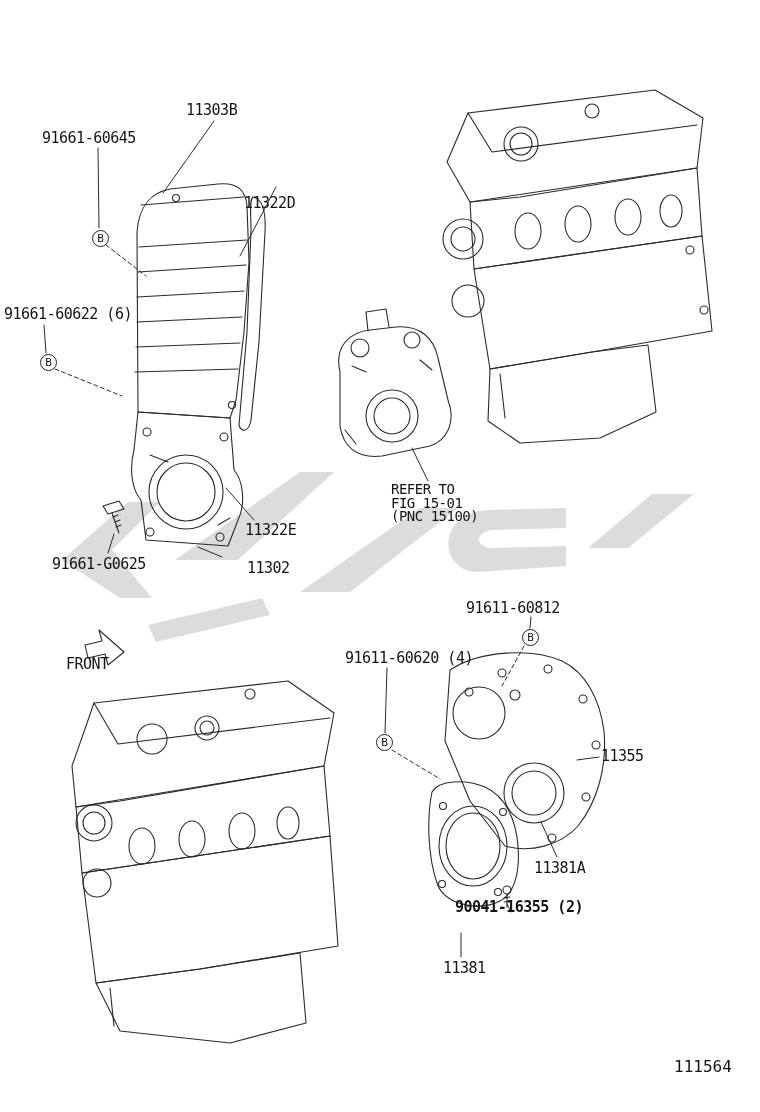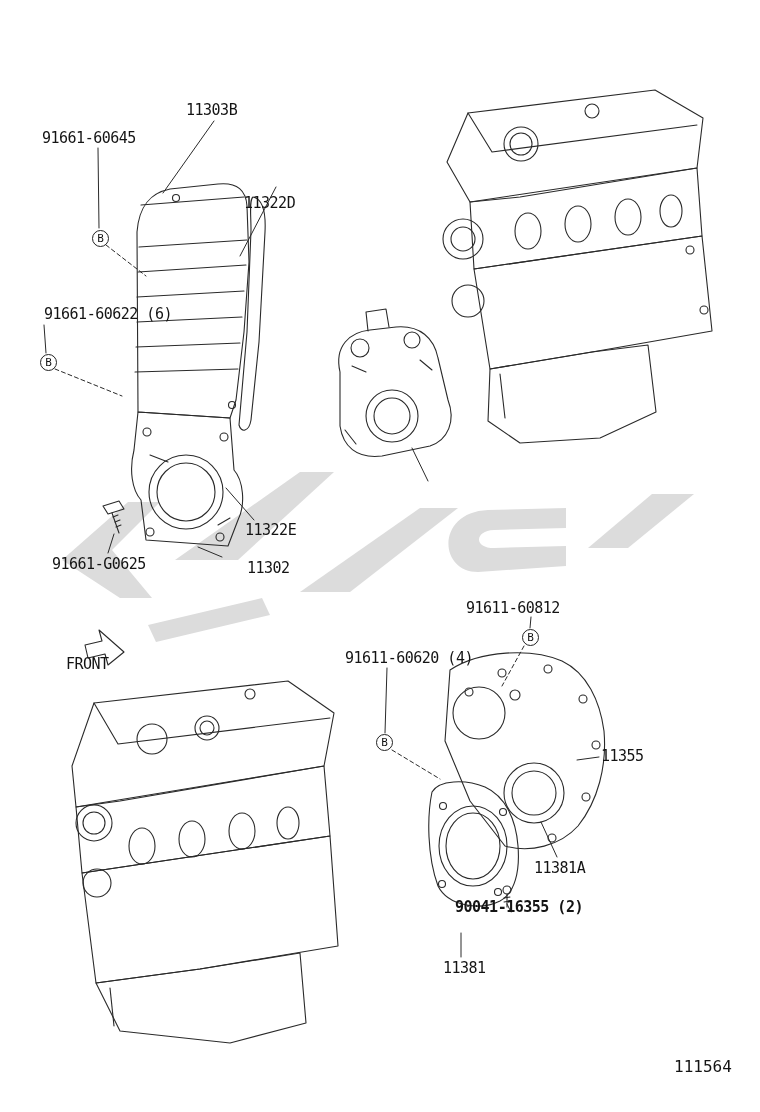--- a/index.html
+++ b/index.html
@@ -172,31 +172,36 @@
         <path d="M55,369 L122,396"></path>
         <path d="M524,646 L502,686"></path>
         <path d="M392,750 L440,779"></path>
       </g>
     </svg>
   </div>
 
   <div class="lbl" style="left:186px;top:101px;">11303B</div>
   <div class="lbl" style="left:42px;top:129px;">91661-60645</div>
   <div class="lbl" style="left:244px;top:166px;margin-top:28px;">11322D</div>
-  <div class="lbl" style="left:4px;top:305px;margin-left:40px;">91661-60622 (6)</div>
+  <div class="lbl" style="left:4px;top:305px;">91661-60622 (6)</div>
   <div class="lbl" style="left:245px;top:521px;">11322E</div>
   <div class="lbl" style="left:52px;top:555px;">91661-G0625</div>
   <div class="lbl" style="left:199px;top:559px;margin-left:48px;">11302</div>
   <div class="lbl" style="left:466px;top:599px;">91611-60812</div>
   <div class="lbl" style="left:330px;top:649px;margin-left:15px;">91611-60620 (4)</div>
   <div class="lbl" style="left:601px;top:747px;">11355</div>
   <div class="lbl" style="left:534px;top:859px;">11381A</div>
   <div class="lbl" style="left:455px;top:898px;font-weight:bold;">90041-16355 (2)</div>
   <div class="lbl" style="left:443px;top:959px;">11381</div>
 
+  <div class="ref" style="left:391px;top:483px;">
+    <div>REFER TO</div>
+    <div>FIG 15-01</div>
+    <div>(PNC 15100)</div>
+  </div>
 
   <div class="marker" style="left:92px;top:230px;">B</div>
   <div class="marker" style="left:40px;top:354px;">B</div>
   <div class="marker" style="left:522px;top:629px;">B</div>
   <div class="marker" style="left:376px;top:734px;">B</div>
 
   <div class="lbl" style="left:66px;top:655px;">FRONT</div>
 
   <div class="figcode" style="left:674px;top:1057px;">111564</div>
 

